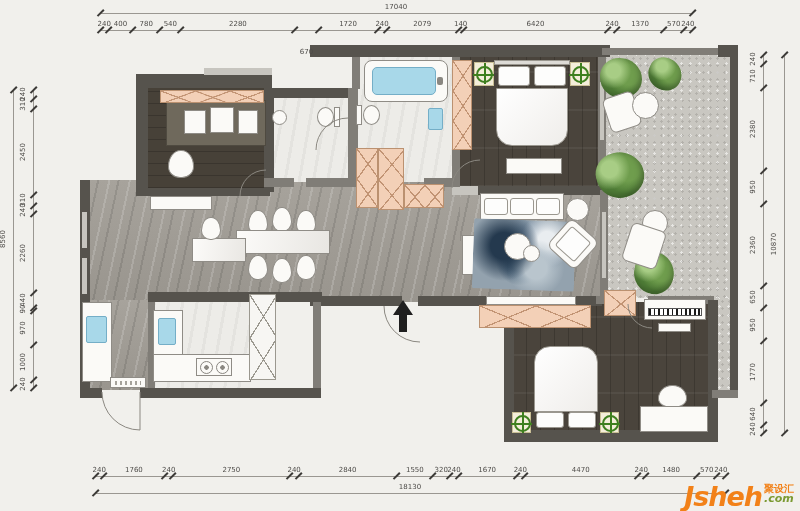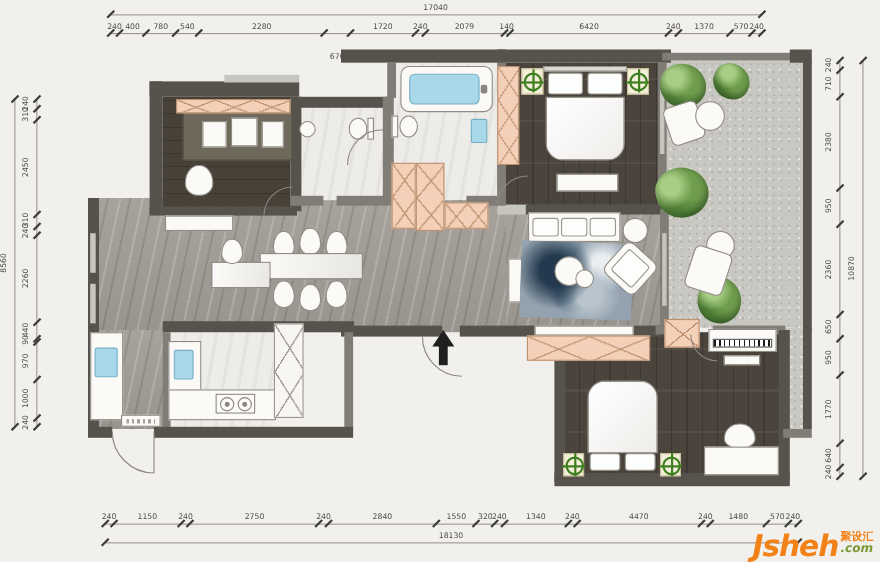--- a/index.html
+++ b/index.html
@@ -269,29 +269,29 @@
       <div class="t" style="left: 611.763px; top: 29.25px; transform: rotate(-45deg);"></div>
       <div class="t" style="left: 659.359px; top: 29.25px; transform: rotate(-45deg);"></div>
       <div class="t" style="left: 679.162px; top: 29.25px; transform: rotate(-45deg);"></div>
       <div class="t" style="left: 687.5px; top: 29.25px; transform: rotate(-45deg);"></div>
       <div class="dline" style="left: 100px; top: 13px; width: 592px; height: 1px;"></div>
       <div class="t" style="left: 95.5px; top: 12.25px; transform: rotate(-45deg);"></div>
       <div class="t" style="left: 687.5px; top: 12.25px; transform: rotate(-45deg);"></div>
       <div class="dl" style="left: 396px; top: 3px; transform: translateX(-50%);">17040</div>
       <div class="dline" style="left: 95px; top: 476px; width: 630px; height: 1px;"></div>
       <div class="dl" style="left: 99.1699px; top: 466px; transform: translateX(-50%);">240</div>
-      <div class="dl" style="left: 133.919px; top: 466px; transform: translateX(-50%);">1150</div>
+      <div class="dl" style="left: 133.919px; top: 466px; transform: translateX(-50%);">1760</div>
       <div class="dl" style="left: 168.668px; top: 466px; transform: translateX(-50%);">240</div>
       <div class="dl" style="left: 231.39px; top: 466px; transform: translateX(-50%);">2750</div>
       <div class="dl" style="left: 294.112px; top: 466px; transform: translateX(-50%);">240</div>
       <div class="dl" style="left: 347.625px; top: 466px; transform: translateX(-50%);">2840</div>
       <div class="dl" style="left: 414.865px; top: 466px; transform: translateX(-50%);">1550</div>
       <div class="dl" style="left: 441.274px; top: 466px; transform: translateX(-50%);">320</div>
       <div class="dl" style="left: 453.958px; top: 466px; transform: translateX(-50%);">240</div>
-      <div class="dl" style="left: 487.143px; top: 466px; transform: translateX(-50%);">1340</div>
+      <div class="dl" style="left: 487.143px; top: 466px; transform: translateX(-50%);">1670</div>
       <div class="dl" style="left: 520.328px; top: 466px; transform: translateX(-50%);">240</div>
       <div class="dl" style="left: 580.792px; top: 466px; transform: translateX(-50%);">4470</div>
       <div class="dl" style="left: 641.255px; top: 466px; transform: translateX(-50%);">240</div>
       <div class="dl" style="left: 671.139px; top: 466px; transform: translateX(-50%);">1480</div>
       <div class="dl" style="left: 706.757px; top: 466px; transform: translateX(-50%);">570</div>
       <div class="dl" style="left: 720.83px; top: 466px; transform: translateX(-50%);">240</div>
       <div class="t" style="left: 90.5px; top: 475.25px; transform: rotate(-45deg);"></div>
       <div class="t" style="left: 98.8398px; top: 475.25px; transform: rotate(-45deg);"></div>
       <div class="t" style="left: 159.998px; top: 475.25px; transform: rotate(-45deg);"></div>
       <div class="t" style="left: 168.338px; top: 475.25px; transform: rotate(-45deg);"></div>

